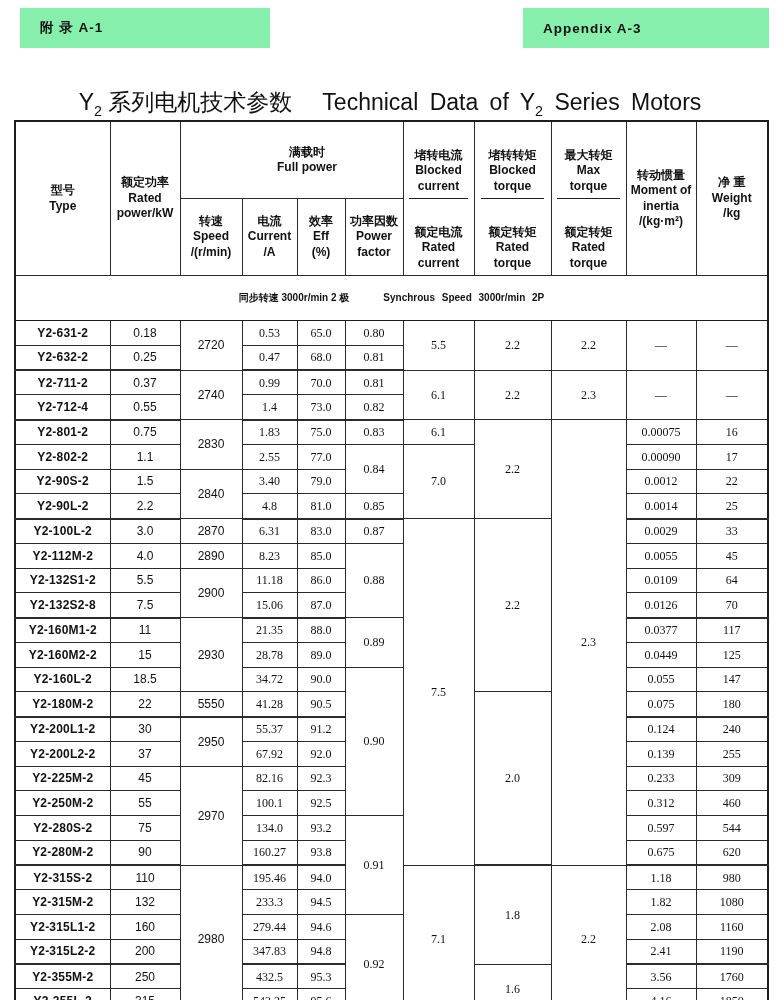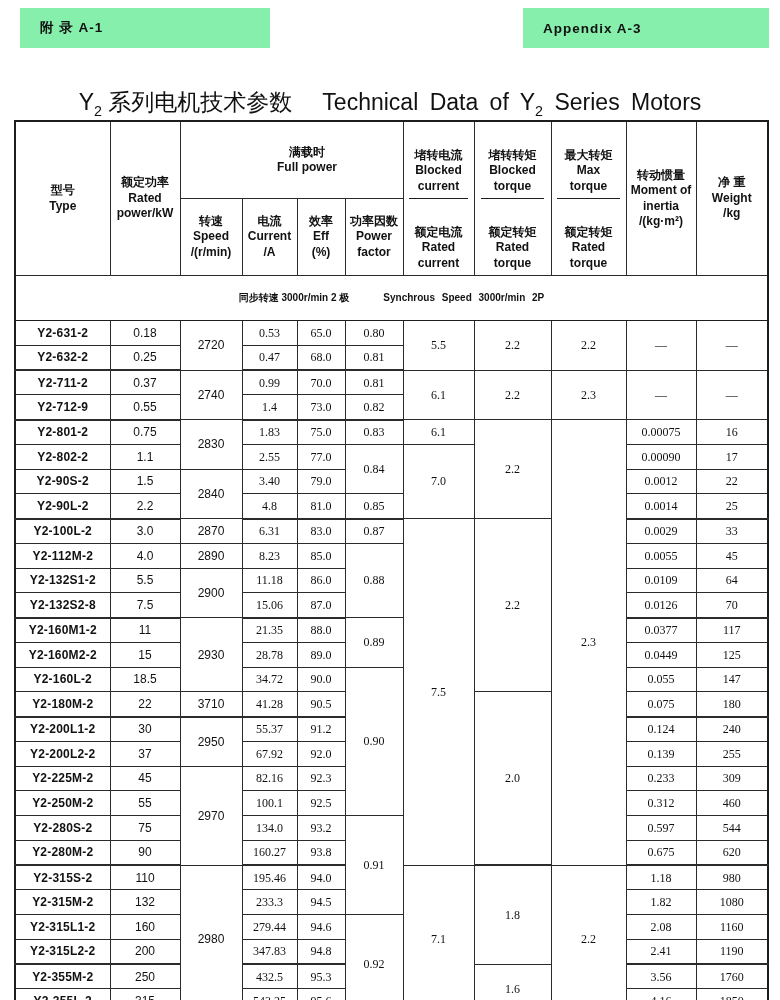--- a/index.html
+++ b/index.html
@@ -205,21 +205,21 @@
         <td class="serif">0.99</td>
         <td class="serif">70.0</td>
         <td class="serif">0.81</td>
         <td class="serif" rowspan="2">6.1</td>
         <td class="serif" rowspan="2">2.2</td>
         <td class="serif" rowspan="2">2.3</td>
         <td class="serif" rowspan="2">—</td>
         <td class="serif" rowspan="2">—</td>
       </tr>
       <tr class="grp-end">
-        <td class="model">Y2-712-9</td>
+        <td class="model">Y2-712-4</td>
         <td class="sans">0.55</td>
         <td class="serif">1.4</td>
         <td class="serif">73.0</td>
         <td class="serif">0.82</td>
       </tr>
       <tr>
         <td class="model">Y2-801-2</td>
         <td class="sans">0.75</td>
         <td class="sans" rowspan="2">2830</td>
         <td class="serif">1.83</td>
@@ -321,21 +321,21 @@
         <td class="sans">18.5</td>
         <td class="serif">34.72</td>
         <td class="serif">90.0</td>
         <td class="serif" rowspan="6">0.90</td>
         <td class="serif">0.055</td>
         <td class="serif">147</td>
       </tr>
       <tr class="grp-end">
         <td class="model">Y2-180M-2</td>
         <td class="sans">22</td>
-        <td class="sans">3710</td>
+        <td class="sans">5550</td>
         <td class="serif">41.28</td>
         <td class="serif">90.5</td>
         <td class="serif" rowspan="7">2.0</td>
         <td class="serif">0.075</td>
         <td class="serif">180</td>
       </tr>
       <tr>
         <td class="model">Y2-200L1-2</td>
         <td class="sans">30</td>
         <td class="sans" rowspan="2">2950</td>

